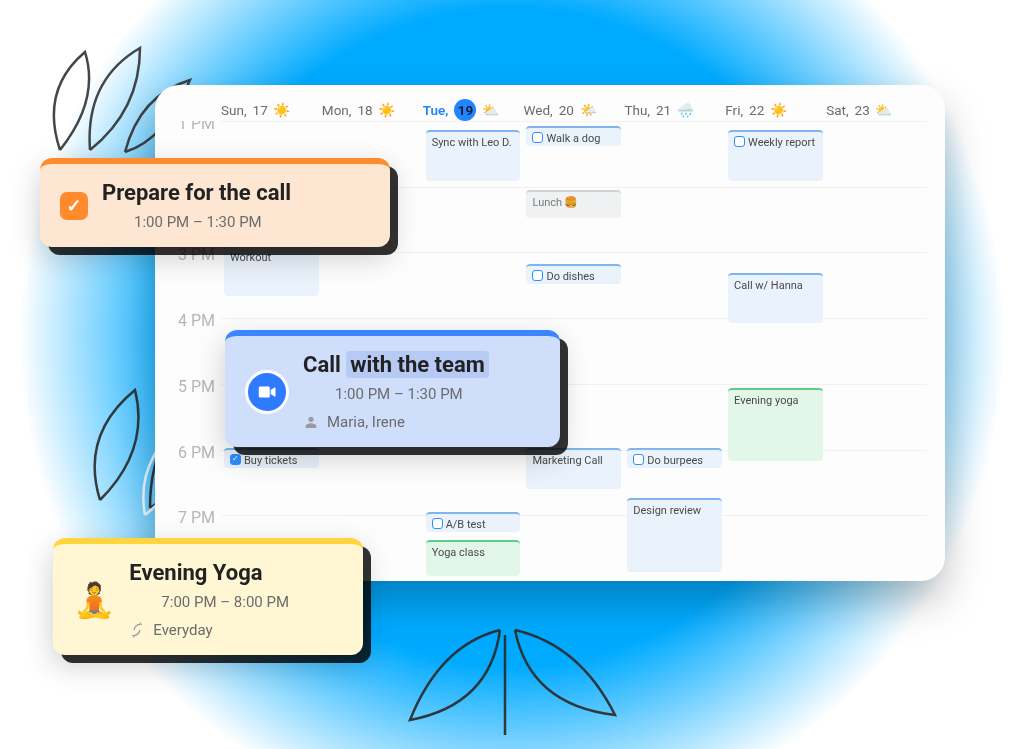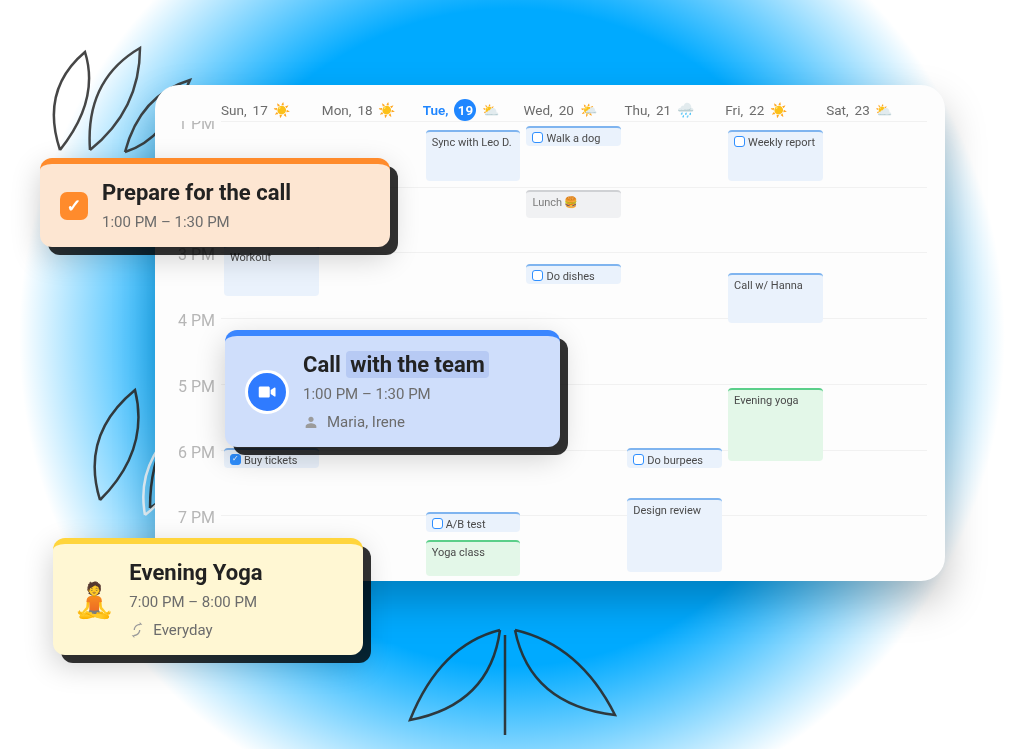--- a/index.html
+++ b/index.html
@@ -18,21 +18,21 @@
     padding: 14px 18px 0 18px;
     display: flex; flex-direction: column;
   }
   .cal-header { display: flex; }
   .time-gutter-h { width: 48px; }
   .day-headers { flex:1; display: grid; grid-template-columns: repeat(7, 1fr); }
   .day-h { display:flex; align-items:center; gap:6px; font-size:13.5px; color:#6c6c6c; }
   .day-h.current { color:#1f86ff; font-weight:600; }
   .day-h .dnum { }
   .day-h.current .dnum {
-    display:inline-block; background:#1f86ff; color:#ffffff; border-radius:50%;
+    display:inline-block; background:#1f86ff; color:#0f172a; border-radius:50%;
     width:22px; height:22px; line-height:22px; text-align:center; font-weight:600;
   }
   .day-h .wicon { font-size:14px; }
 
   .cal-body { flex:1; display:flex; position:relative; overflow:hidden; }
   .time-gutter { width:48px; display:flex; flex-direction:column; }
   .time-gutter .slot { flex:1; position:relative; }
   .time-gutter .slot span { position:absolute; top:-7px; right:6px; font-size:16px; color:#b6b6b6; }
   .grid { flex:1; display:grid; grid-template-columns: repeat(7,1fr); grid-template-rows: repeat(7,1fr); }
   .grid .cell { border-top:1px solid #f1f1f1; }
@@ -58,21 +58,21 @@
   .ev .cb.checked::after { content:"✓"; color:#fff; font-size:8px; position:absolute; left:1px; top:-1px; }
   .ev.short { height:20px; white-space:nowrap; overflow:hidden; }
 
   
   .card {
     position:absolute; border-radius:12px; padding:16px 20px;
     box-shadow: 8px 8px 0 rgba(0,0,0,0.8), 0 10px 30px rgba(0,0,0,0.2);
   }
   .card .row-main { display:flex; align-items:center; gap:14px; }
   .card .title { font-size:22px; font-weight:700; color:#222; }
-  .card .sub   { display:flex; gap:12px; margin-top:8px; font-size:15px; color:#6c6c6c; }
+  .card .sub   { display:flex; gap:12px; margin-top:8px; font-size:15px; color:#6c6c6c;margin-left:32px; }
   .card .people { display:flex; align-items:center; gap:8px; margin-top:10px; font-size:15px; color:#6c6c6c; }
 
   .card-orange { left:40px; top:158px; width:350px; background:#fde6d2; border-top:6px solid #ff8b2c; }
   .card-orange .cb {
     width:28px; height:28px; border-radius:7px; background:#ff8b2c; display:flex;
     align-items:center; justify-content:center; color:#fff; font-size:18px; font-weight:800;
   }
   .card-blue { left:225px; top:330px; width:335px; background:#cfdefb; border-top:6px solid #3a86ff; }
   .card-blue .zoom {
     width:44px; height:44px; border-radius:50%; background:#2f7bff; display:flex;
@@ -243,20 +243,21 @@
       <div class="col" data-col="2">
         <div class="ev blue" style="top:2%;height:11%;"><span>Sync with Leo D.</span></div>
         <div class="ev blue short" style="top:85%;"><span class="cb"></span><span>A/B test</span></div>
         <div class="ev green" style="top:91%;height:8%;"><span>Yoga class</span></div>
       </div>
 
       <div class="col" data-col="3">
         <div class="ev blue short" style="top:1%;"><span class="cb"></span><span>Walk a dog</span></div>
         <div class="ev gray short" style="top:15%;height:6%;"><span>Lunch 🍔</span></div>
         <div class="ev blue short" style="top:31%;"><span class="cb"></span><span>Do dishes</span></div>
+        <div class="ev blue" style="top:71%;height:9%;"><span>Marketing Call</span></div>
       </div>
 
       <div class="col" data-col="4">
         <div class="ev blue short" style="top:71%;"><span class="cb"></span><span>Do burpees</span></div>
         <div class="ev blue" style="top:82%;height:16%;"><span>Design review</span></div>
       </div>
 
       <div class="col" data-col="5">
         <div class="ev blue" style="top:2%;height:11%;"><span class="cb"></span><span>Weekly report</span></div>
         <div class="ev blue" style="top:33%;height:11%;"><span>Call w/ Hanna</span></div>

